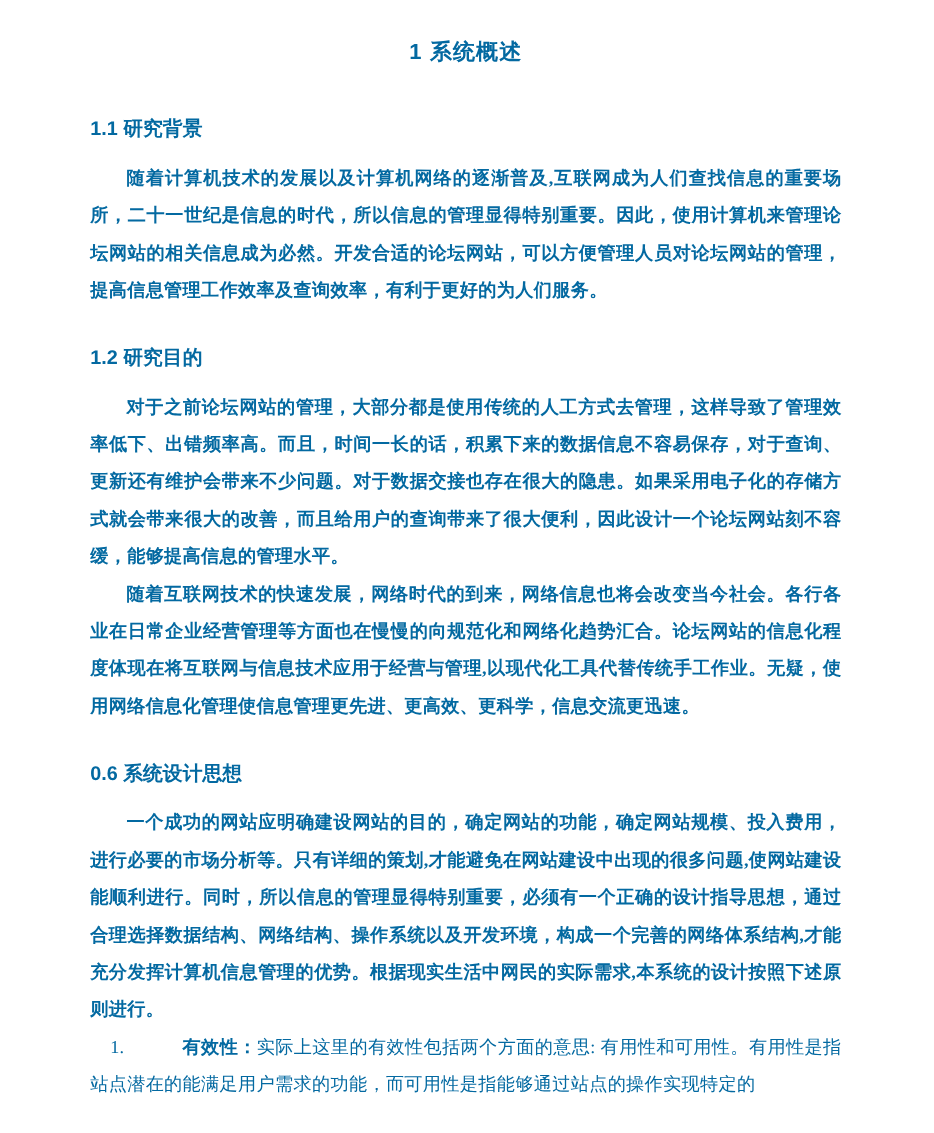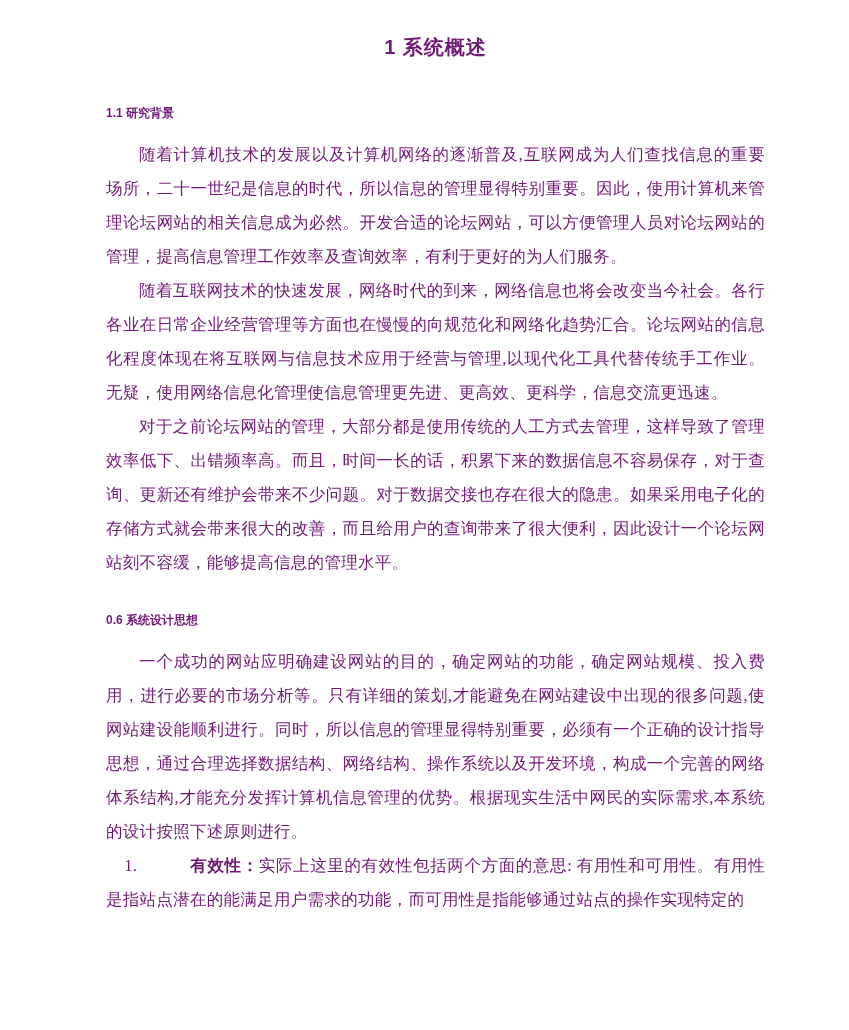--- a/index.html
+++ b/index.html
@@ -5,49 +5,50 @@
   * { box-sizing: border-box; }
   html, body {
     margin: 0;
     padding: 0;
     background: #ffffff;
   }
   .page {
     width: 849px;
     min-height: 1030px;
     background: #ffffff;
-    color: #701a75;
-    padding: 24px 84px 10px 106px;
+    color: #0369a1;
+    padding: 24px 84px 10px 82px;
     font-family: "Liberation Serif", "DejaVu Serif", serif;
     overflow: hidden;
   }
   .doc-title {
     text-align: center;
     font-family: "Liberation Sans", "DejaVu Sans", sans-serif;
     font-weight: bold;
     font-size: 20px;
     margin: 10px 0 44px 0;
     letter-spacing: 1px;
   }
   .section-heading {
     font-family: "Liberation Sans", "DejaVu Sans", sans-serif;
     font-weight: bold;
-    font-size: 12px;
+    font-size: 18px;
     margin: 32px 0 16px 0;
   }
   .section-heading.first {
     margin-top: 0;
   }
   .body-para {
     font-size: 16.5px;
     line-height: 34px;
     text-align: justify;
     text-indent: 2em;
     margin: 0 0 0 0;
     letter-spacing: 0.3px;
+    font-weight: bold;
   }
   .body-para + .body-para {
     margin-top: 0;
   }
   .list-item {
     font-size: 16.5px;
     line-height: 34px;
     text-align: justify;
     text-indent: 0;
     margin: 0;
@@ -72,22 +73,23 @@
 <div class="page">
 
   <h1 class="doc-title">1 系统概述</h1>
 
   <div class="section">
     <h2 class="section-heading first">1.1  研究背景</h2>
     <p class="body-para">随着计算机技术的发展以及计算机网络的逐渐普及,互联网成为人们查找信息的重要场所，二十一世纪是信息的时代，所以信息的管理显得特别重要。因此，使用计算机来管理论坛网站的相关信息成为必然。开发合适的论坛网站，可以方便管理人员对论坛网站的管理，提高信息管理工作效率及查询效率，有利于更好的为人们服务。</p>
   </div>
 
   <div class="section">
+    <h2 class="section-heading">1.2 研究目的</h2>
+    <p class="body-para">对于之前论坛网站的管理，大部分都是使用传统的人工方式去管理，这样导致了管理效率低下、出错频率高。而且，时间一长的话，积累下来的数据信息不容易保存，对于查询、更新还有维护会带来不少问题。对于数据交接也存在很大的隐患。如果采用电子化的存储方式就会带来很大的改善，而且给用户的查询带来了很大便利，因此设计一个论坛网站刻不容缓，能够提高信息的管理水平。</p>
     <p class="body-para">随着互联网技术的快速发展，网络时代的到来，网络信息也将会改变当今社会。各行各业在日常企业经营管理等方面也在慢慢的向规范化和网络化趋势汇合。论坛网站的信息化程度体现在将互联网与信息技术应用于经营与管理,以现代化工具代替传统手工作业。无疑，使用网络信息化管理使信息管理更先进、更高效、更科学，信息交流更迅速。</p>
-    <p class="body-para">对于之前论坛网站的管理，大部分都是使用传统的人工方式去管理，这样导致了管理效率低下、出错频率高。而且，时间一长的话，积累下来的数据信息不容易保存，对于查询、更新还有维护会带来不少问题。对于数据交接也存在很大的隐患。如果采用电子化的存储方式就会带来很大的改善，而且给用户的查询带来了很大便利，因此设计一个论坛网站刻不容缓，能够提高信息的管理水平。</p>
   </div>
 
   <div class="section">
     <h2 class="section-heading">0.6 系统设计思想</h2>
     <p class="body-para">一个成功的网站应明确建设网站的目的，确定网站的功能，确定网站规模、投入费用，进行必要的市场分析等。只有详细的策划,才能避免在网站建设中出现的很多问题,使网站建设能顺利进行。同时，所以信息的管理显得特别重要，必须有一个正确的设计指导思想，通过合理选择数据结构、网络结构、操作系统以及开发环境，构成一个完善的网络体系结构,才能充分发挥计算机信息管理的优势。根据现实生活中网民的实际需求,本系统的设计按照下述原则进行。</p>
     <p class="list-item">
       <span class="li-num">1.</span><span class="li-label">有效性：</span><span>实际上这里的有效性包括两个方面的意思:  有用性和可用性。有用性是指站点潜在的能满足用户需求的功能，而可用性是指能够通过站点的操作实现特定的</span>
     </p>
   </div>
 

